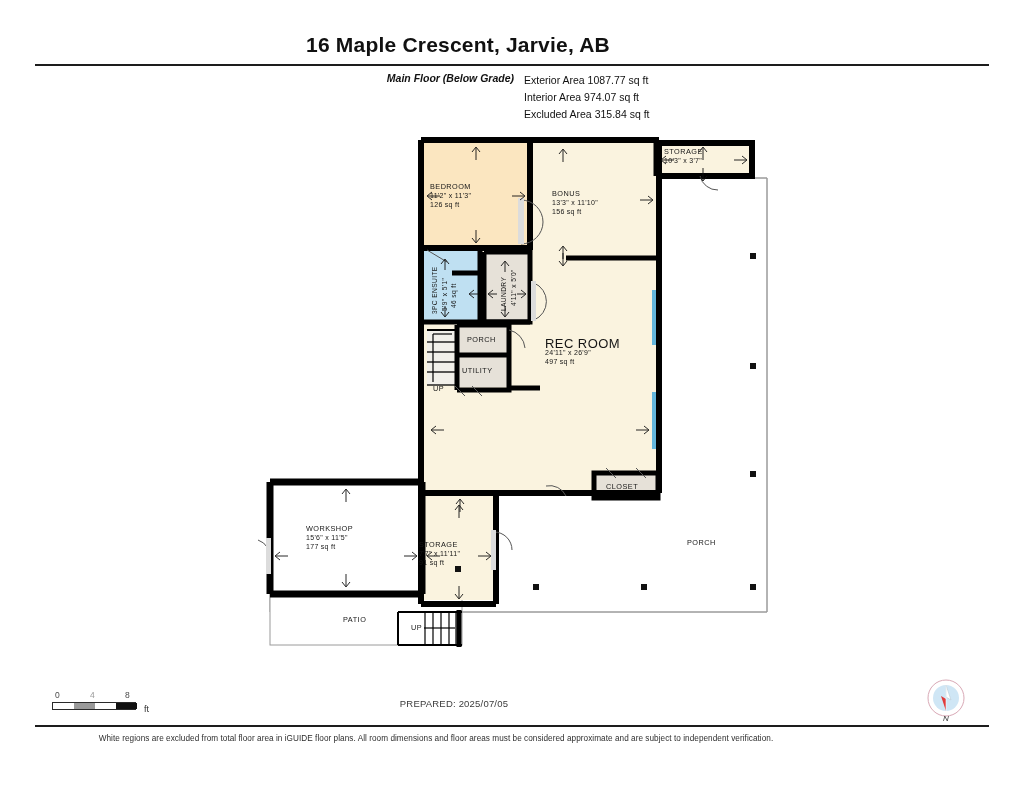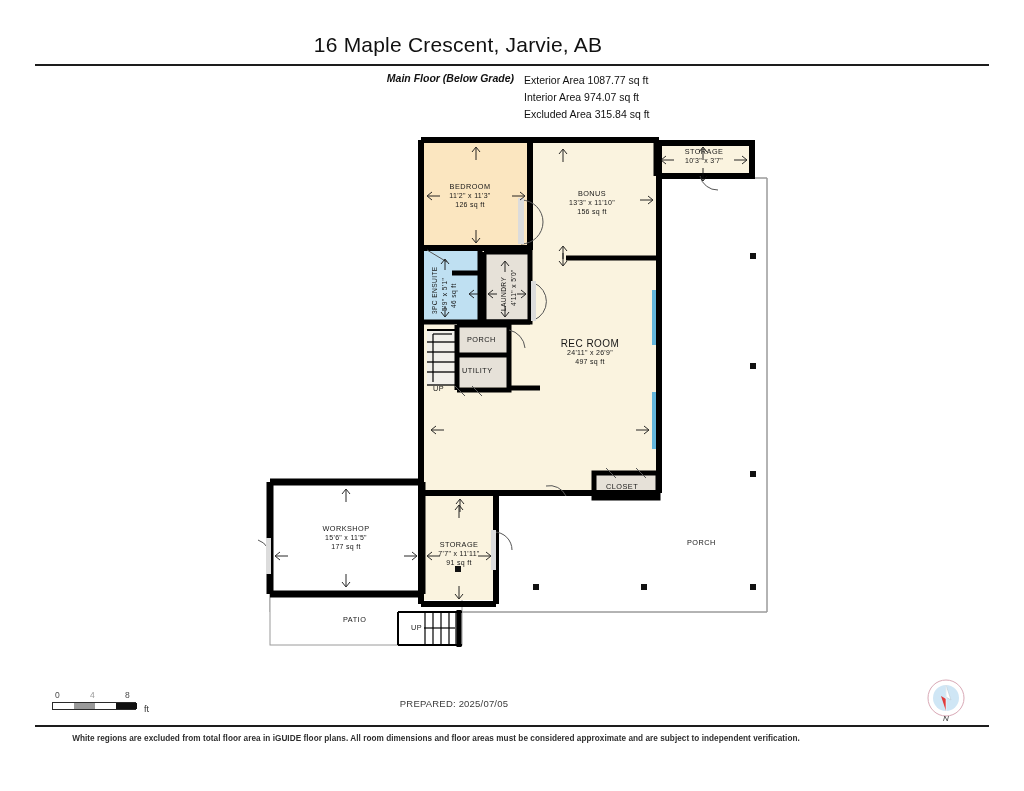--- a/index.html
+++ b/index.html
@@ -6,44 +6,44 @@
   body{
     width:1024px;height:791px;background:#ffffff;
     font-family:"Liberation Sans", sans-serif;
     color:#1a1a1a;position:relative;overflow:hidden;
   }
   .page{position:absolute;inset:0;}
 
   
   .title{
     position:absolute;left:0;top:33px;width:916px;text-align:center;
-    font-size:21px;font-weight:normal;letter-spacing:.2px;color:#111;
+    font-size:21px;font-weight:bold;letter-spacing:.2px;color:#111;
   }
   .rule{
     position:absolute;left:35px;top:64px;width:954px;height:2px;background:#1d1d1d;
   }
   .floor-label{
     position:absolute;left:250px;top:72px;width:264px;text-align:right;
     font-size:10.5px;font-weight:bold;color:#111;font-style:italic;
   }
   .areas{
     position:absolute;left:524px;top:72px;font-size:10.5px;color:#111;line-height:17px;
   }
 
   
   .plan{position:absolute;left:0;top:0;width:1024px;height:791px;}
   .plan svg{display:block;}
 
   
   .room{
-    position:absolute;text-align:center;font-size:7px;color:#161616;
+    position:absolute;text-align:left;font-size:7px;color:#161616;
     line-height:9.2px;letter-spacing:.3px;white-space:nowrap;
   }
   .room .nm{font-size:7.3px;letter-spacing:.45px;}
-  .room.big .nm{font-size:10px;}
+  .room.big .nm{font-size:13px;}
   .vroom{
     position:absolute;font-size:6.6px;color:#161616;letter-spacing:.4px;
     white-space:nowrap;transform-origin:0 0;transform:rotate(-90deg);
   }
   .plain{
     position:absolute;font-size:7.3px;letter-spacing:.5px;color:#161616;white-space:nowrap;
   }
 
   
   .scalewrap{position:absolute;left:52px;top:690px;}
@@ -52,21 +52,21 @@
   .scalebar{position:relative;width:84px;height:8px;border:1px solid #2a2a2a;box-sizing:border-box;}
   .scalebar i{position:absolute;top:0;bottom:0;display:block;}
   .ftlbl{position:absolute;left:92px;top:14px;font-size:9px;color:#333;}
   .prepared{
     position:absolute;left:0;top:698px;width:908px;text-align:center;
     font-size:9.5px;color:#3b3b3b;letter-spacing:.2px;
   }
   .botrule{position:absolute;left:35px;top:725px;width:954px;height:1.5px;background:#1d1d1d;}
   .disclaimer{
     position:absolute;left:0;top:734px;width:872px;text-align:center;
-    font-size:8.2px;color:#2e2e2e;letter-spacing:.05px;font-weight:bold;
+    font-size:8.2px;color:#2e2e2e;letter-spacing:.05px;
   }
   .compass{position:absolute;left:926px;top:678px;width:40px;height:40px;}
   .compass-n{
     position:absolute;left:926px;top:714px;width:40px;text-align:center;
     font-size:8px;font-style:italic;color:#333;
   }
 </style>
 </head>
 <body>
 

